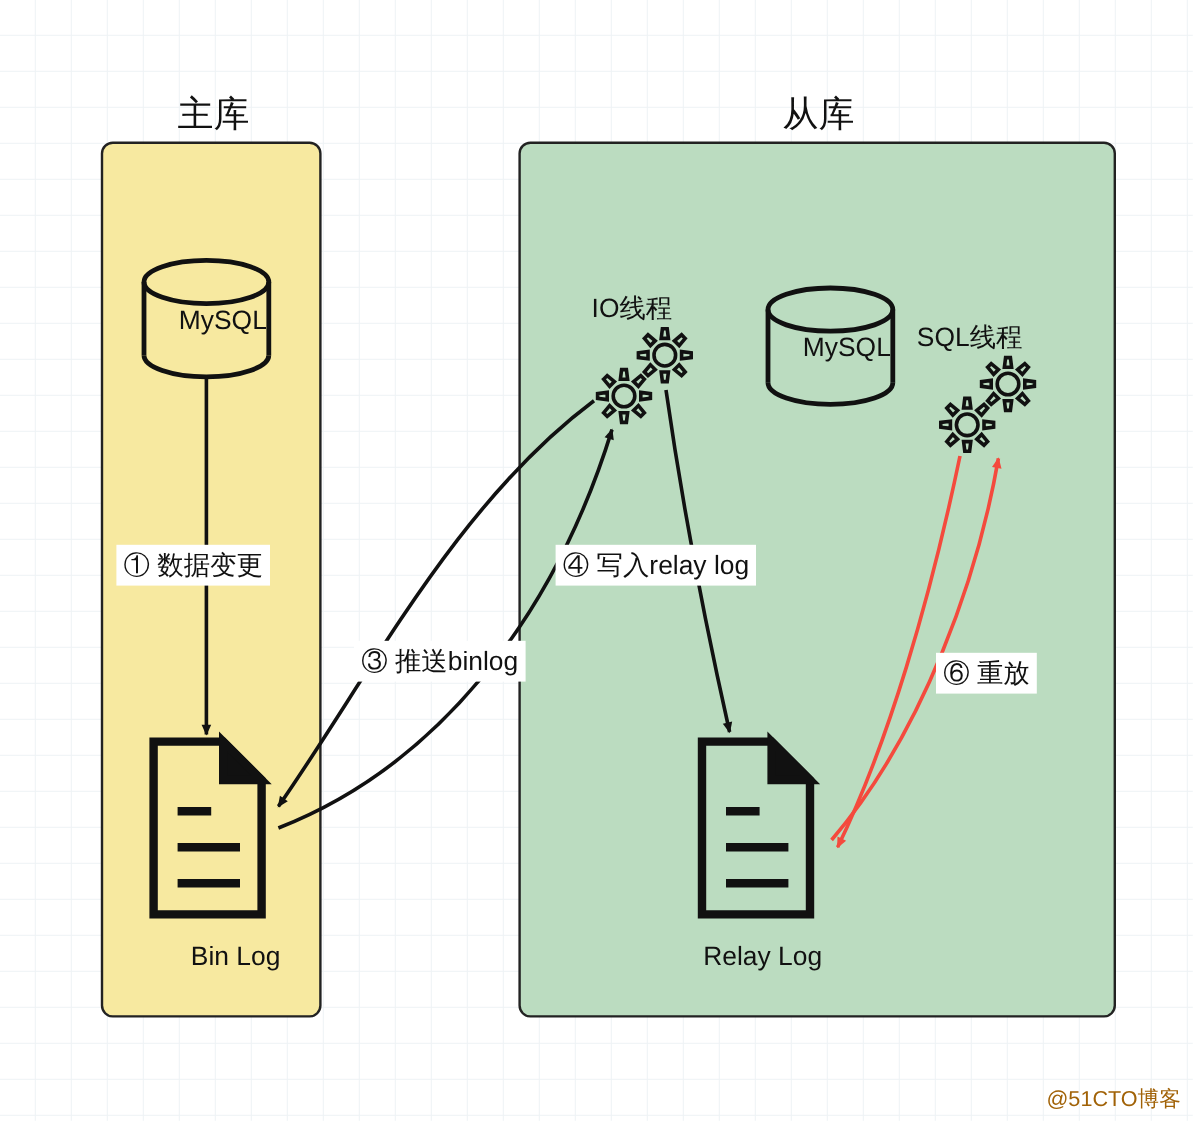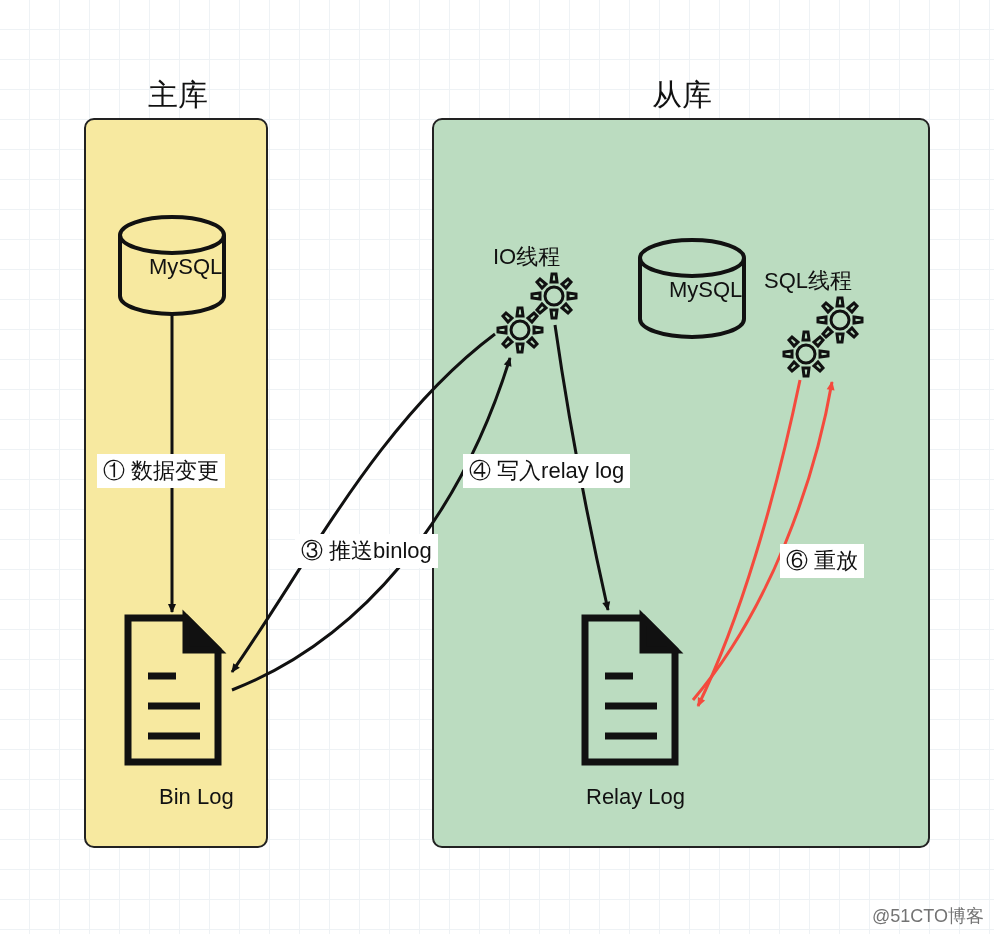--- a/index.html
+++ b/index.html
@@ -39,21 +39,21 @@
   }
   .title {
     position: absolute;
     font-size: 30px;
     color: #111;
   }
   .watermark {
     position: absolute;
     right: 10px;
     bottom: 6px;
-    color: #737373;
+    color: #a16207;
     font-size: 18px;
   }
   svg { position: absolute; inset: 0; pointer-events: none; }
 </style>
 </head>
 <body>
 
 <div class="grid-bg"></div>
 
 <div class="canvas">

